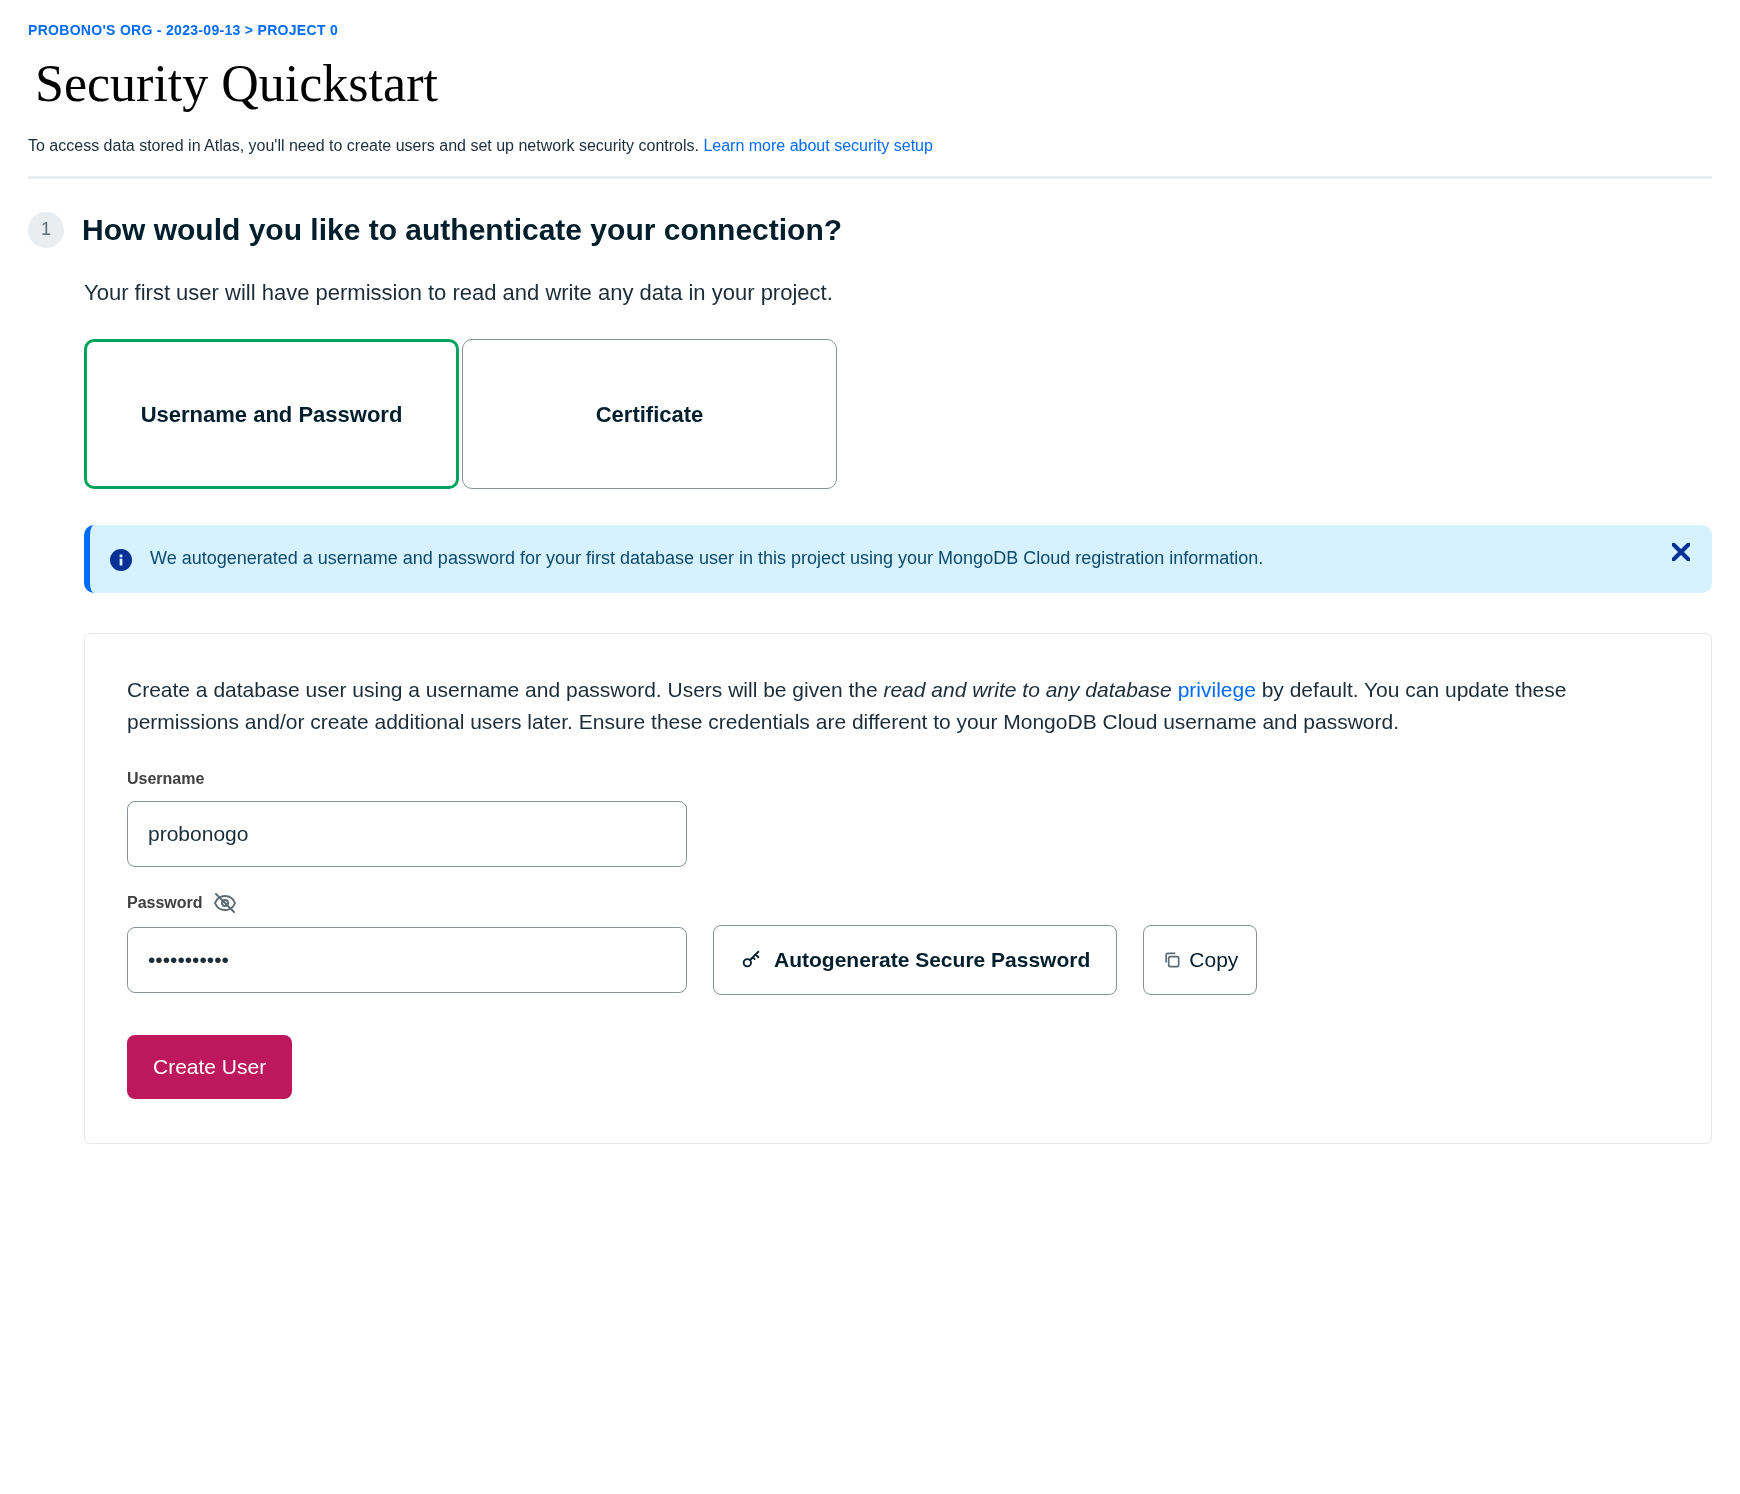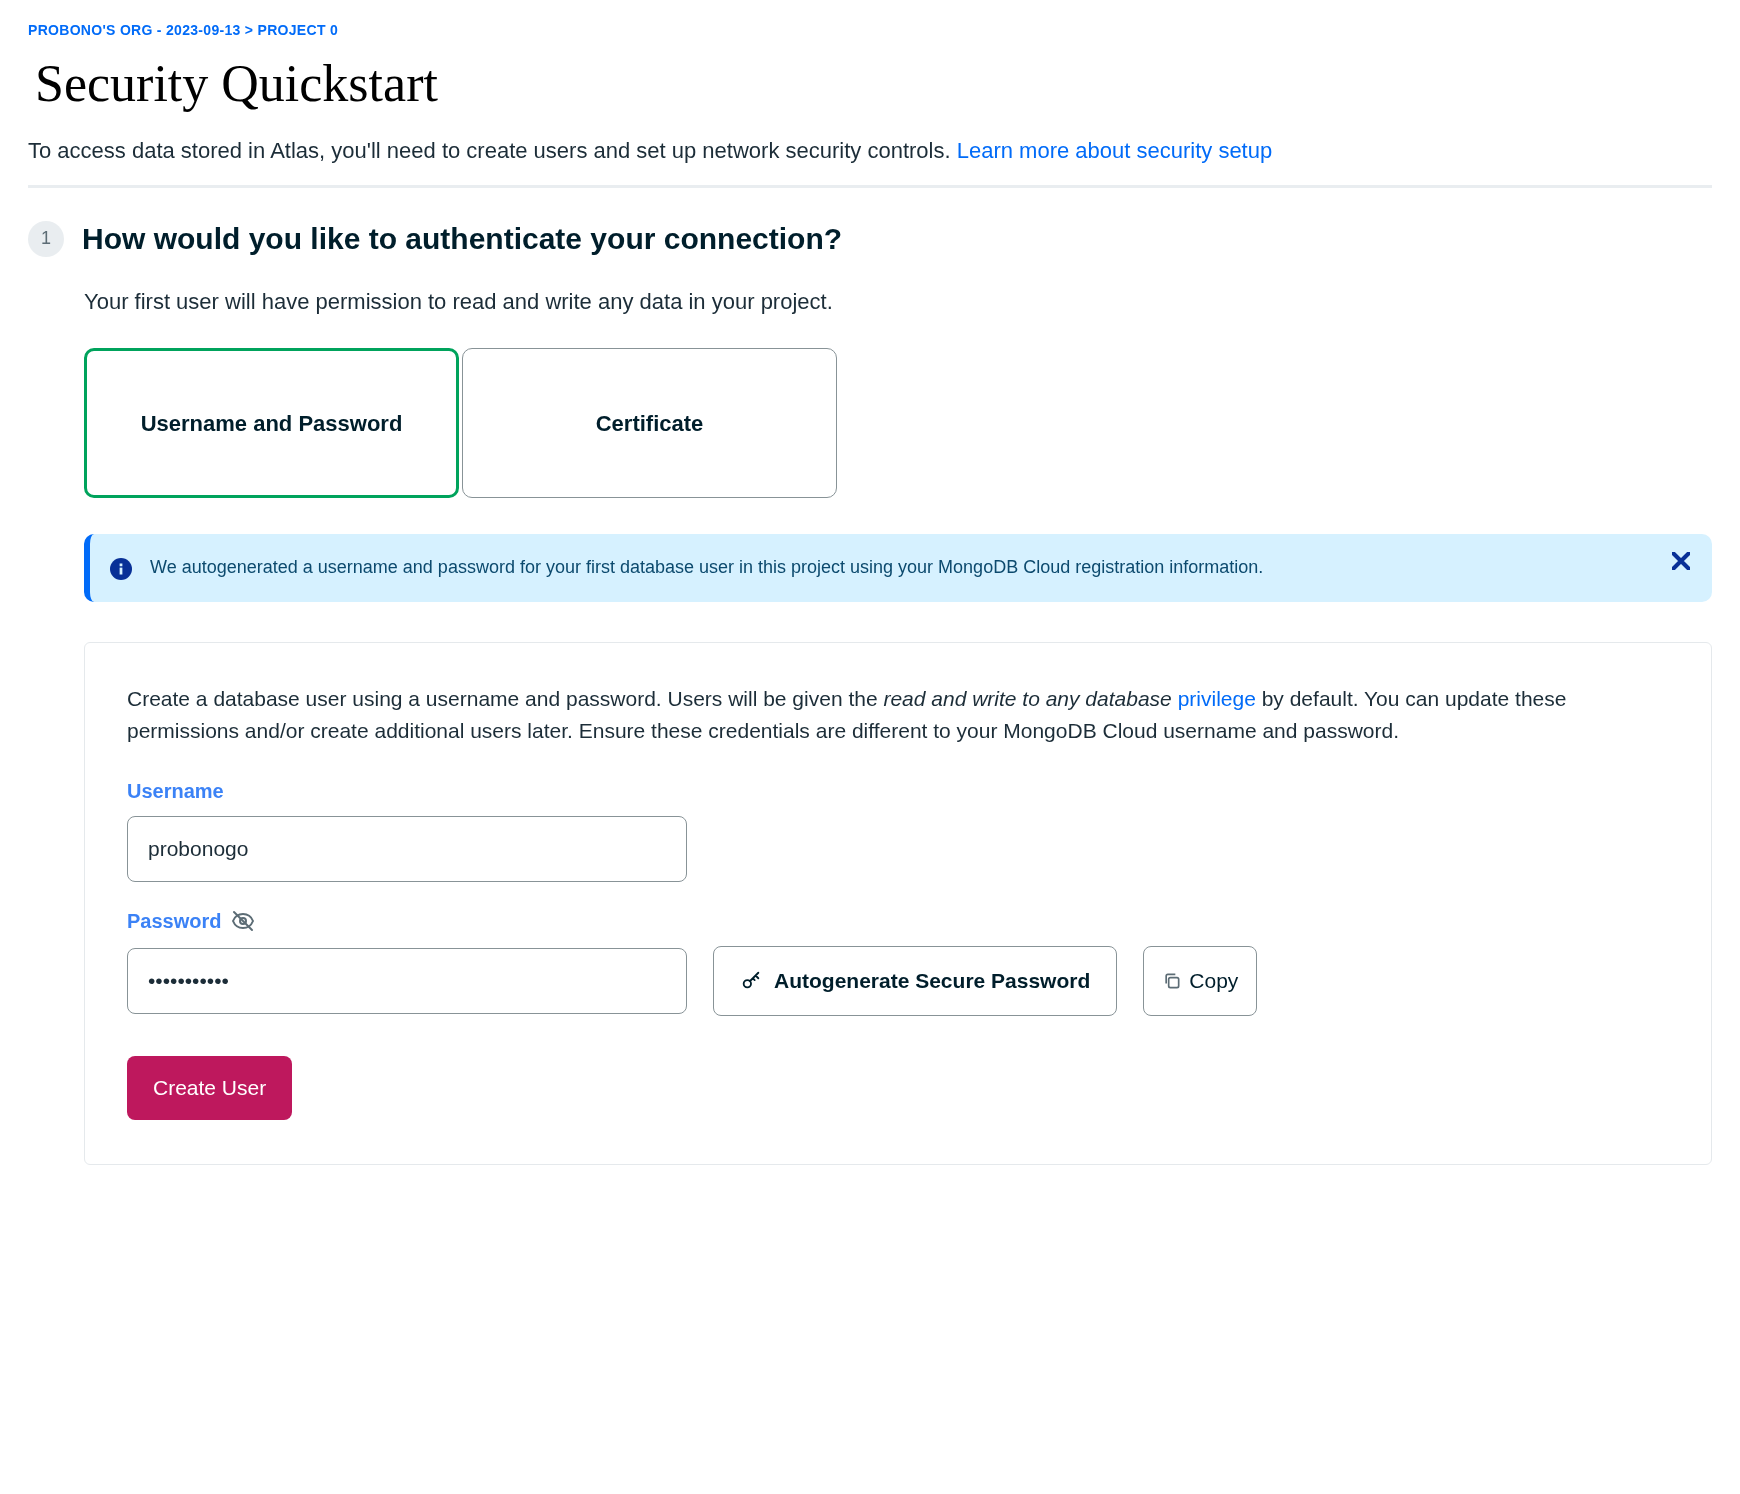--- a/index.html
+++ b/index.html
@@ -23,21 +23,21 @@
     h1.page-title {
       font-family: Georgia, "Times New Roman", serif;
       font-weight: 500;
       color: #000000;
       font-size: 52px;
       line-height: 1.1;
       margin-bottom: 22px;
       margin-left: 7px;
     }
     .subtitle {
-      font-size: 22px;
+      font-size: 16px;
       color: #1c2d38;
       margin-bottom: 18px;
     }
     .subtitle a { color: #016BF8; text-decoration: none; }
     hr.sep {
       border: none;
       border-top: 3px solid #e9edf0;
       margin-bottom: 28px;
     }
     .step-head {
@@ -98,23 +98,23 @@
     .banner .close { color: #083097; cursor: pointer; font-size: 22px; position: absolute; right: 22px; top: 18px;}
     .card {
       border: 1.5px solid #e5e9ec;
       border-radius: 6px;
       padding: 40px 42px 44px;
     }
     .card-desc { font-size: 21px; color: #1c2d38; margin-bottom: 30px; }
     .card-desc .ital { font-style: italic; }
     .card-desc a { color: #016BF8; text-decoration: none; }
     .field-label {
-      font-size: 20px;
+      font-size: 16px;
       font-weight: 700;
-      color: #3b82f6;
+      color: #404040;
       margin-bottom: 10px;
       display: flex;
       align-items: center;
       gap: 10px;
     }
     .field-label .eye { color: #5c6c75; cursor: pointer; }
     input.text-input {
       width: 560px;
       height: 66px;
       border: 1.5px solid #889397;

